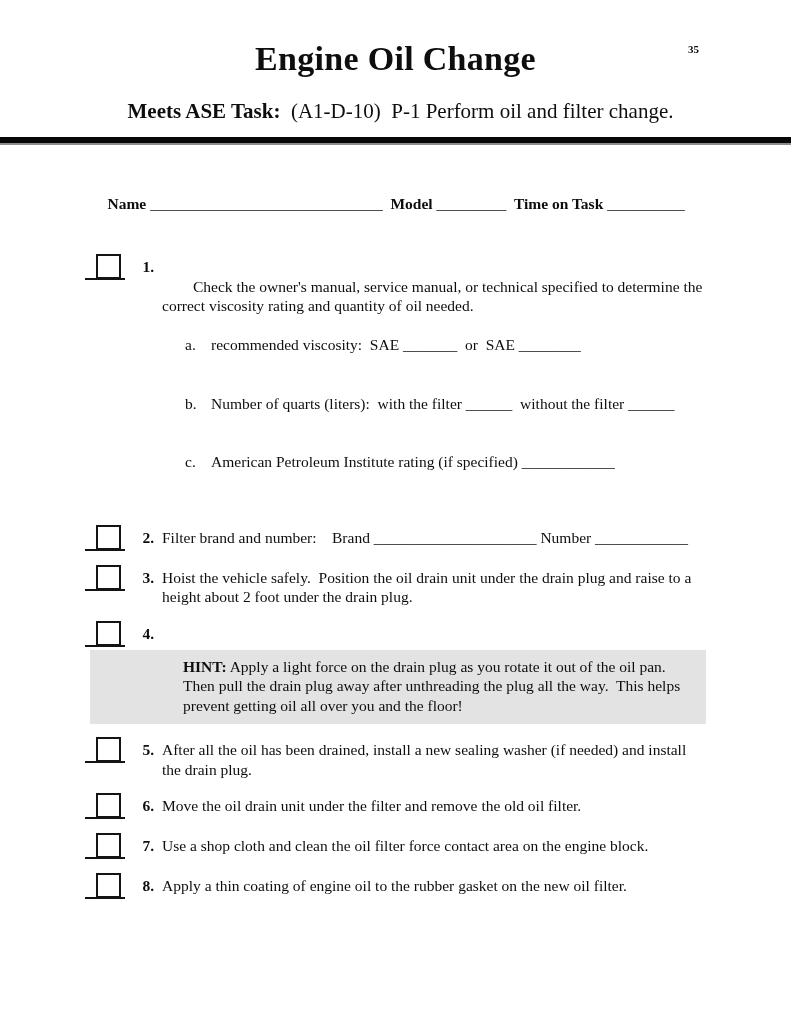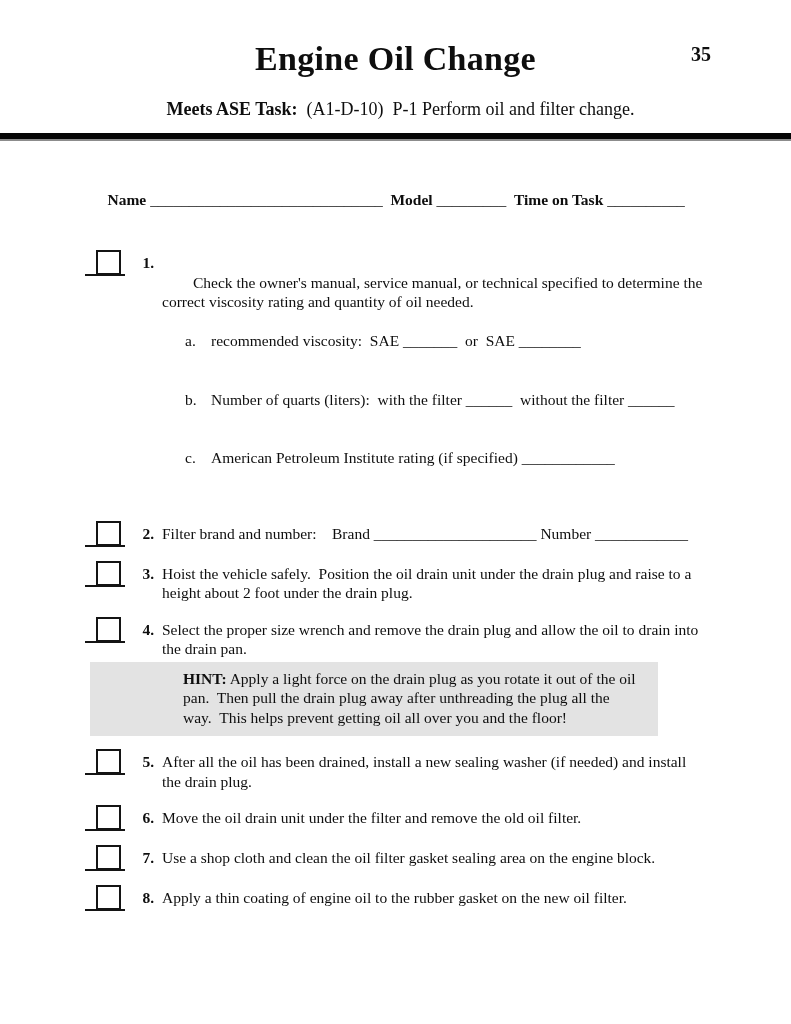--- a/index.html
+++ b/index.html
@@ -5,33 +5,33 @@
   html, body { margin: 0; padding: 0; background: #ffffff; }
   .page {
     width: 791px; height: 1024px;
     background: #ffffff;
     color: #0e0e0e;
     font-family: "Liberation Serif", "DejaVu Serif", serif;
     position: relative;
     overflow: hidden;
   }
   .pagenum {
-    position: absolute; top: 43px; right: 80px;
-    font-size: 20px; font-weight: bold;
+    position: absolute; top: 43px; right: 92px;
+    font-size: 11px; font-weight: bold;
   }
   .title {
     margin: 0; padding-top: 40px;
     text-align: center;
     font-size: 34px; font-weight: bold;
     letter-spacing: 0.3px;
   }
   .meets {
     margin: 21px 0 0 0;
     text-align: center;
-    font-size: 18px;
+    font-size: 21px;
     white-space: pre-wrap;
     padding-left: 10px;
   }
   .meets .b { font-weight: bold; }
   .rule {
     margin-top: 13px;
     height: 6px; background: #060606;
     border-bottom: 2px solid #8c8c8c;
   }
   .formrow {
@@ -68,21 +68,21 @@
     font-weight: bold; width: 26px; flex-shrink: 0;
     margin-left: 3px; text-align: right;
   }
   .body { flex: 1; margin-left: 8px; white-space: pre-wrap; }
   .sub { display: flex; margin-left: 23px; }
   .sublet { width: 15px; flex-shrink: 0; }
   .subtext { margin-left: 11px; white-space: pre-wrap; text-align: right; }
   .hint {
     box-sizing: border-box;
     margin: 2px 16px 16px 5px;
-    width: 568px;
+    width: 616px;
     background: #e3e3e3;
     padding: 7px 16px 9px 93px;
     white-space: pre-wrap;
   }
   .hintlabel { font-weight: bold; }
 </style>
 </head>
 <body>
 
 <div class="page">
@@ -130,41 +130,40 @@
 
     <div class="item">
       <span class="cbx"></span>
       <span class="num">3.</span>
       <div class="body">Hoist the vehicle safely.  Position the oil drain unit under the drain plug and raise to a height about 2 foot under the drain plug.</div>
     </div>
 
     <div class="item tight">
       <span class="cbx"></span>
       <span class="num">4.</span>
-      <div class="body">Select the proper size wrench and remove the drain plug and allow the oil to drain into the drain pan.</div>
     </div>
 
     <div class="hint"><span class="hintlabel">HINT:</span><span> Apply a light force on the drain plug as you rotate it out of the oil pan.  Then pull the drain plug away after unthreading the plug all the way.  This helps prevent getting oil all over you and the floor!</span></div>
 
     <div class="item">
       <span class="cbx"></span>
       <span class="num">5.</span>
       <div class="body">After all the oil has been drained, install a new sealing washer (if needed) and install the drain plug.</div>
     </div>
 
     <div class="item">
       <span class="cbx"></span>
       <span class="num">6.</span>
       <div class="body">Move the oil drain unit under the filter and remove the old oil filter.</div>
     </div>
 
     <div class="item">
       <span class="cbx"></span>
       <span class="num">7.</span>
-      <div class="body">Use a shop cloth and clean the oil filter gasket sealing area on the engine block.</div>
+      <div class="body">Use a shop cloth and clean the oil filter force contact area on the engine block.</div>
     </div>
 
     <div class="item">
       <span class="cbx"></span>
       <span class="num">8.</span>
       <div class="body">Apply a thin coating of engine oil to the rubber gasket on the new oil filter.</div>
     </div>
 
   </div>
 </div>

